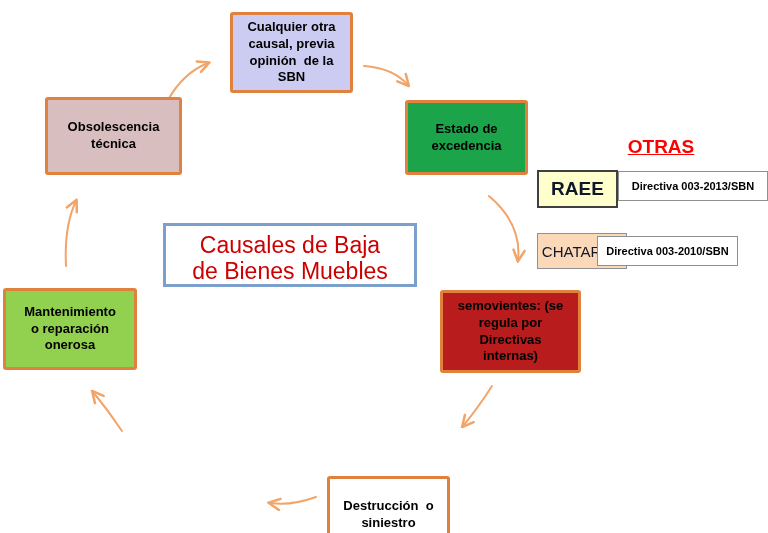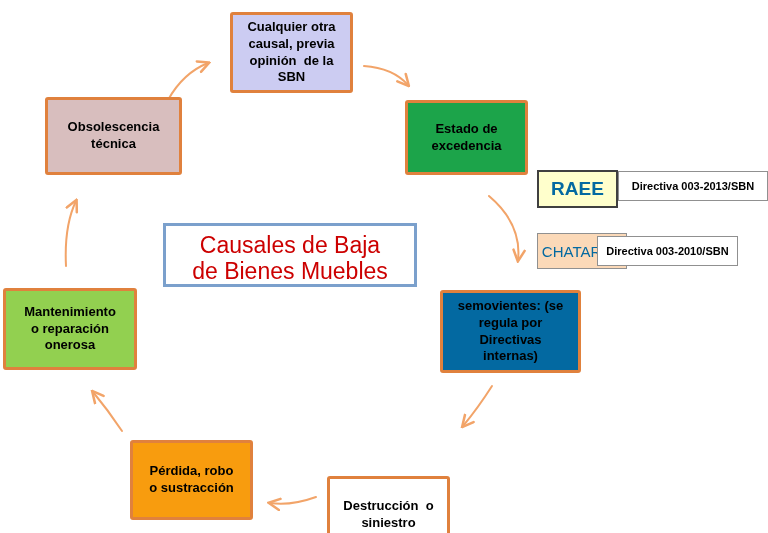--- a/index.html
+++ b/index.html
@@ -9,38 +9,38 @@
   }
   .arrows{position:absolute;left:0;top:0;width:768px;height:533px;pointer-events:none;}
   .node{
     position:absolute;display:flex;align-items:center;justify-content:center;
     border:3px solid #E0813D;border-radius:3px;box-sizing:border-box;
     font-weight:bold;font-size:13px;line-height:1.3;color:#000;text-align:center;
   }
   .node span{white-space:pre-wrap;}
   .n-top    {left:230px;top:12px; width:123px;height:81px;background:#CCCCF2;}
   .n-green  {left:405px;top:100px;width:123px;height:75px;background:#1CA44A;}
-  .n-yellow {left:440px;top:290px;width:141px;height:83px;background:#0369a1;}
+  .n-yellow {left:440px;top:290px;width:141px;height:83px;background:#b91c1c;}
   .n-white  {left:327px;top:442px;width:123px;height:78px;background:#FFFFFF;margin-top:34px;}
   .n-orange {left:130px;top:440px;width:123px;height:80px;background:#F89C0E;}
   .n-lgreen {left:3px;  top:288px;width:134px;height:82px;background:#92D050;}
   .n-pink   {left:45px; top:97px; width:137px;height:78px;background:#D8BEBE;}
   .title-box{
     position:absolute;left:163px;top:223px;width:254px;height:64px;box-sizing:border-box;
     border:3px solid #7BA0CC;background:#ffffff;display:flex;align-items:center;justify-content:center;
     color:#CC0000;font-size:23px;line-height:1.15;text-align:center;
   }
   .title-box span{white-space:pre-wrap;margin-top:6px;}
   .otras-heading{
     position:absolute;left:590px;top:136px;width:142px;text-align:center;
     color:#FF0000;font-weight:bold;font-size:19px;text-decoration:underline;
   }
   .row-label{
     position:absolute;display:flex;align-items:center;justify-content:center;
-    box-sizing:border-box;color:#0369a1;
+    box-sizing:border-box;color:#0f172a;
   }
   .raee-label{
     left:537px;top:170px;width:81px;height:38px;background:#FFFFCC;
     border:2px solid #404040;font-weight:bold;font-size:19px;
   }
   .chatarra-label{
     left:537px;top:233px;width:90px;height:36px;background:#FBD9B8;
     border:1px solid #909090;font-size:15px;
   }
   .row-directive{
@@ -90,41 +90,38 @@
 regula por
 Directivas
 internas)</span>
   </div>
 
   <div class="node n-white">
     <span>Destrucción  o
 siniestro</span>
   </div>
 
-  <div class="node n-orange">
-    <span>Pérdida, robo
-o sustracción</span>
-  </div>
 
   <div class="node n-lgreen">
     <span>Mantenimiento
 o reparación
 onerosa</span>
   </div>
 
   <div class="node n-pink">
     <span>Obsolescencia
 técnica</span>
   </div>
 
   <div class="title-box">
     <span>Causales de Baja
 de Bienes Muebles</span>
   </div>
 
+  <div class="otras-heading">OTRAS</div>
 
   <div class="row-label raee-label">RAEE</div>
   <div class="row-directive raee-directive">Directiva 003-2013/SBN</div>
 
   <div class="row-label chatarra-label">CHATARRA</div>
   <div class="row-directive chatarra-directive">Directiva 003-2010/SBN</div>
 
 </div>
 
 </body></html>

